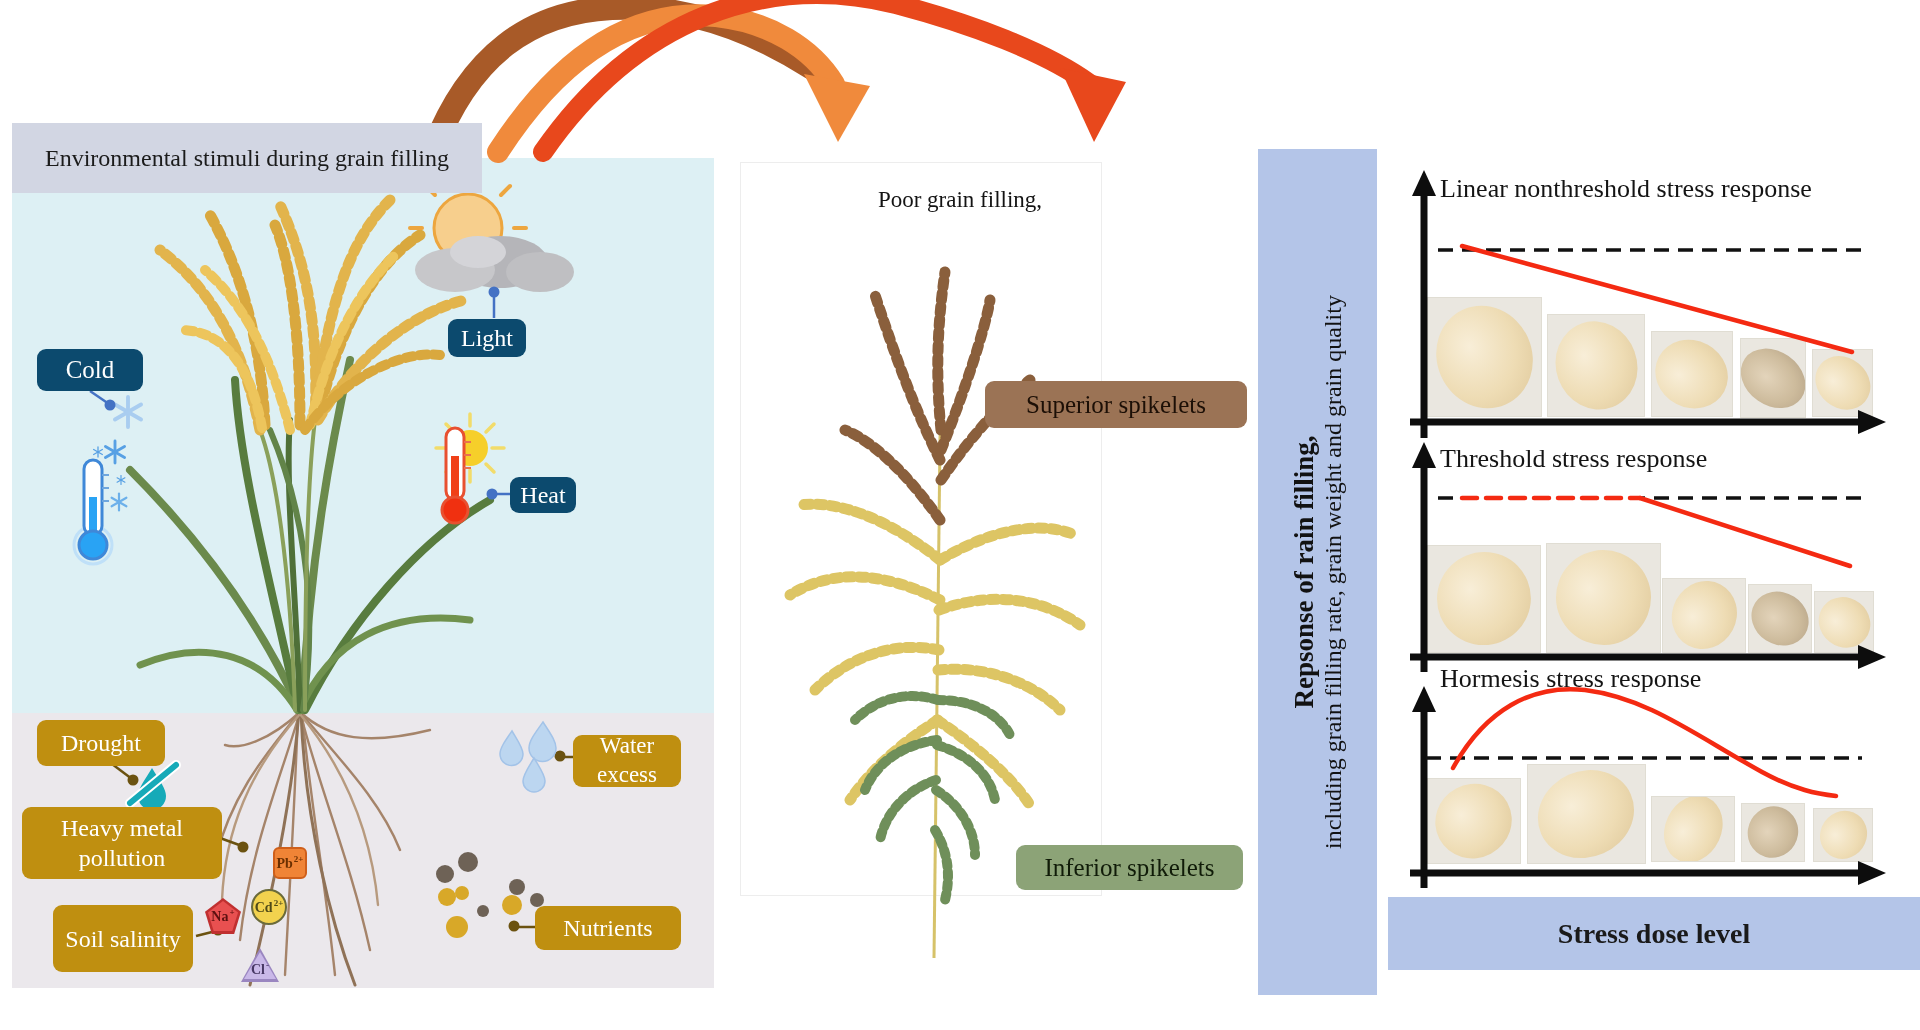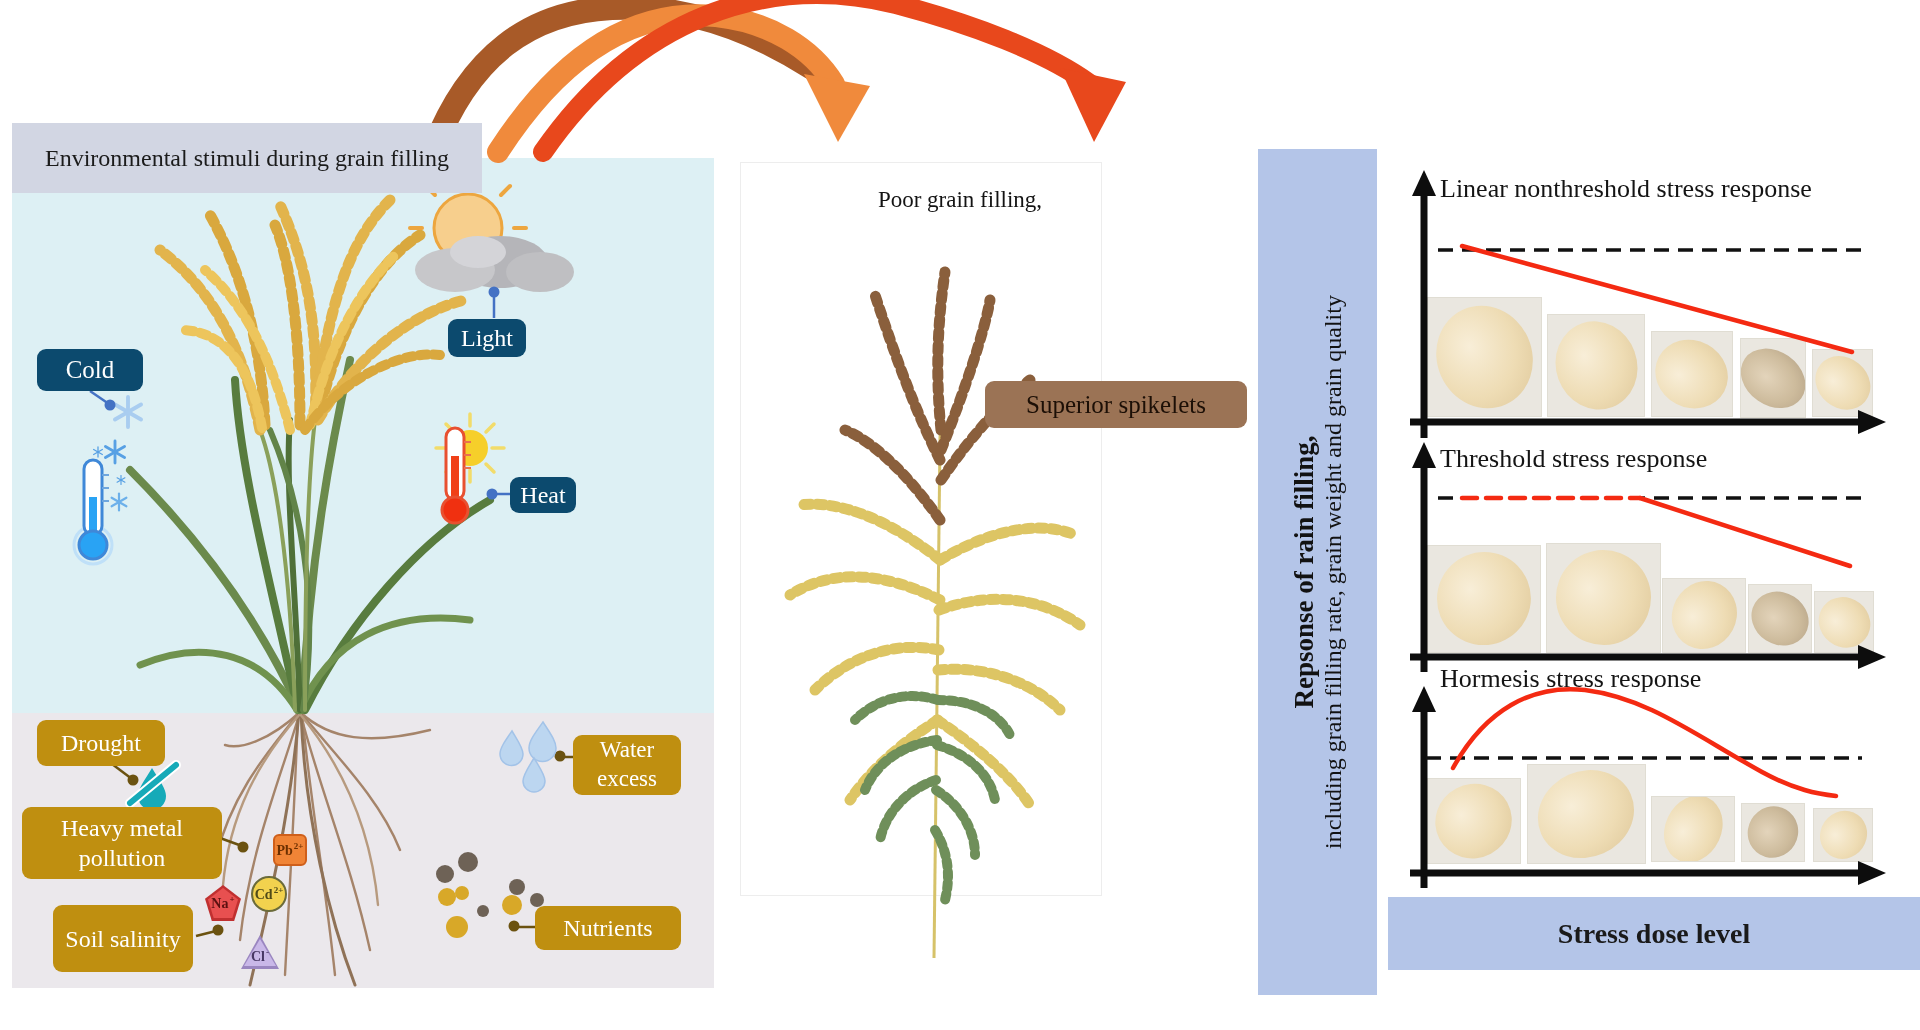--- a/index.html
+++ b/index.html
@@ -29,21 +29,21 @@
   .vt-reg{font-size:24px;}
   .stressbar{left:1388px;top:897px;width:532px;height:73px;background:#b4c5e8;display:flex;align-items:center;
              justify-content:center;font-size:28px;font-weight:bold;color:#1a1a1a;}
   .ctitle{font-size:26px;color:#141414;white-space:nowrap;}
   
   .tile{position:absolute;background:#eae7e0;border:1px solid #e0ddd3;overflow:hidden;}
   .grain{position:absolute;left:8%;right:8%;top:6%;bottom:6%;border-radius:50%;
          background:radial-gradient(ellipse at 40% 35%, #f8eed8 0%, #eedcb4 55%, #ddc698 100%);}
   .grain.dark{background:radial-gradient(ellipse at 45% 40%, #e3d4bb 0%, #cdbb9c 55%, #b09d82 100%);}
   
-  .ion{position:absolute;display:flex;align-items:center;justify-content:center;font-size:14px;font-weight:bold;}
+  .ion{position:absolute;display:flex;align-items:center;justify-content:center;font-size:14px;font-weight:bold;margin-top:13px;}
   .ion sup{font-size:9px;margin-left:1px;}
   .penta-outer{background:#c03030;clip-path:polygon(50% 0,100% 38%,81% 100%,19% 100%,0 38%);}
   .penta-inner{position:absolute;left:3px;right:3px;top:3px;bottom:3px;background:#e85050;
                clip-path:polygon(50% 0,100% 38%,81% 100%,19% 100%,0 38%);}
   .tri-outer{background:#9a86c0;clip-path:polygon(50% 0,100% 100%,0 100%);}
   .tri-inner{position:absolute;left:3px;right:3px;top:4px;bottom:3px;background:#c9b8e8;
              clip-path:polygon(50% 0,100% 100%,0 100%);}
   .ion .lbl{position:relative;z-index:2;}
   svg.art{position:absolute;left:0;top:0;pointer-events:none;}
   .bead{fill:none;stroke-linecap:round;stroke-linejoin:round;}
@@ -330,21 +330,21 @@
 
   <div class="abs titlebox">Environmental stimuli during grain filling</div>
 
   <div class="abs chip blue" style="left:37px;top:349px;width:106px;height:42px;font-size:25px;">Cold</div>
   <div class="abs chip blue" style="left:448px;top:319px;width:78px;height:38px;font-size:24px;">Light</div>
   <div class="abs chip blue" style="left:510px;top:477px;width:66px;height:36px;font-size:24px;">Heat</div>
 
   <div class="abs chip gold" style="left:37px;top:720px;width:128px;height:46px;font-size:24px;">Drought</div>
   <div class="abs chip gold" style="left:22px;top:807px;width:200px;height:72px;font-size:24px;padding:0 8px;box-sizing:border-box;">Heavy metal pollution</div>
   <div class="abs chip gold" style="left:53px;top:905px;width:140px;height:67px;font-size:24px;padding:0 2px;box-sizing:border-box;">Soil salinity</div>
-  <div class="abs chip gold" style="left:573px;top:735px;width:108px;height:60px;font-size:23px;padding:0 10px;box-sizing:border-box;">Water excess</div>
+  <div class="abs chip gold" style="left:573px;top:735px;width:108px;height:52px;font-size:23px;padding:0 10px;box-sizing:border-box;">Water excess</div>
   <div class="abs chip gold" style="left:535px;top:906px;width:146px;height:44px;font-size:24px;">Nutrients</div>
 
   <div class="ion" style="left:273px;top:834px;width:30px;height:28px;background:#f08436;border:2px solid #cf5f1a;border-radius:6px;color:#6b2f00;">
     <span class="lbl"><span>Pb</span><sup>2+</sup></span>
   </div>
   <div class="ion" style="left:251px;top:876px;width:32px;height:32px;background:#f2d24e;border:2px solid #6b6b3a;border-radius:50%;color:#4f4a18;">
     <span class="lbl"><span>Cd</span><sup>2+</sup></span>
   </div>
   <div class="ion penta-outer" style="left:205px;top:885px;width:36px;height:36px;color:#5c1010;">
     <div class="penta-inner"></div>
@@ -352,20 +352,21 @@
   </div>
   <div class="ion tri-outer" style="left:241px;top:935px;width:38px;height:34px;color:#473764;padding-top:8px;box-sizing:border-box;">
     <div class="tri-inner"></div>
       <span class="lbl"><span>Cl</span><sup>-</sup></span>
   </div>
 
   <div class="abs caption">
     <div>Poor grain filling,</div>
   </div>
   <div class="abs chip brown" style="left:985px;top:381px;width:262px;height:47px;font-size:25px;">Superior spikelets</div>
+  <div class="abs chip green" style="left:1016px;top:845px;width:227px;height:45px;font-size:25px;">Inferior spikelets</div>
 
   <div class="abs vbar">
     <div class="vtext">
       <div class="vt-bold">Repsonse of rain filling,</div>
       <div class="vt-reg">including grain filling rate, grain weight and grain quality</div>
     </div>
   </div>
 
   <div class="abs ctitle" style="left:1440px;top:174px;">Linear nonthreshold stress response</div>
   <div class="abs ctitle" style="left:1440px;top:444px;">Threshold stress response</div>

